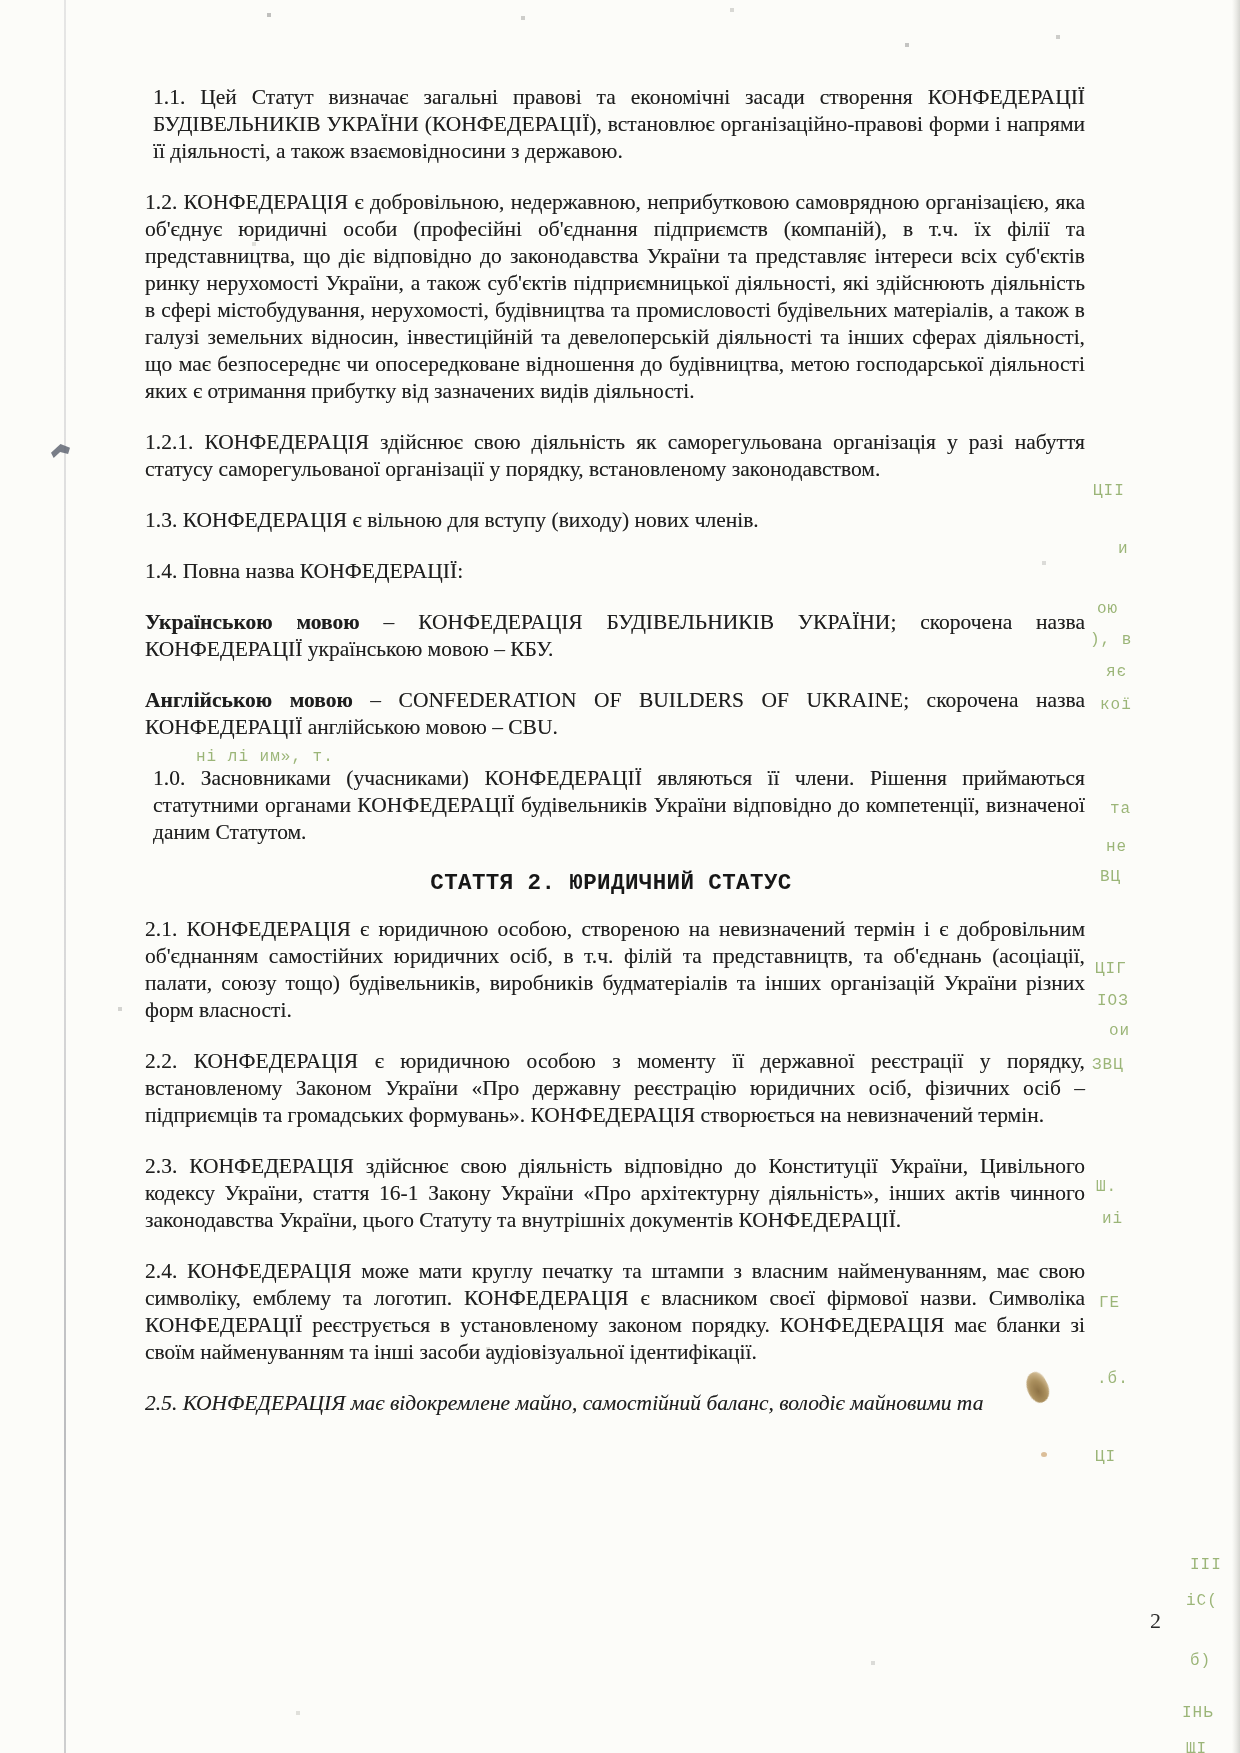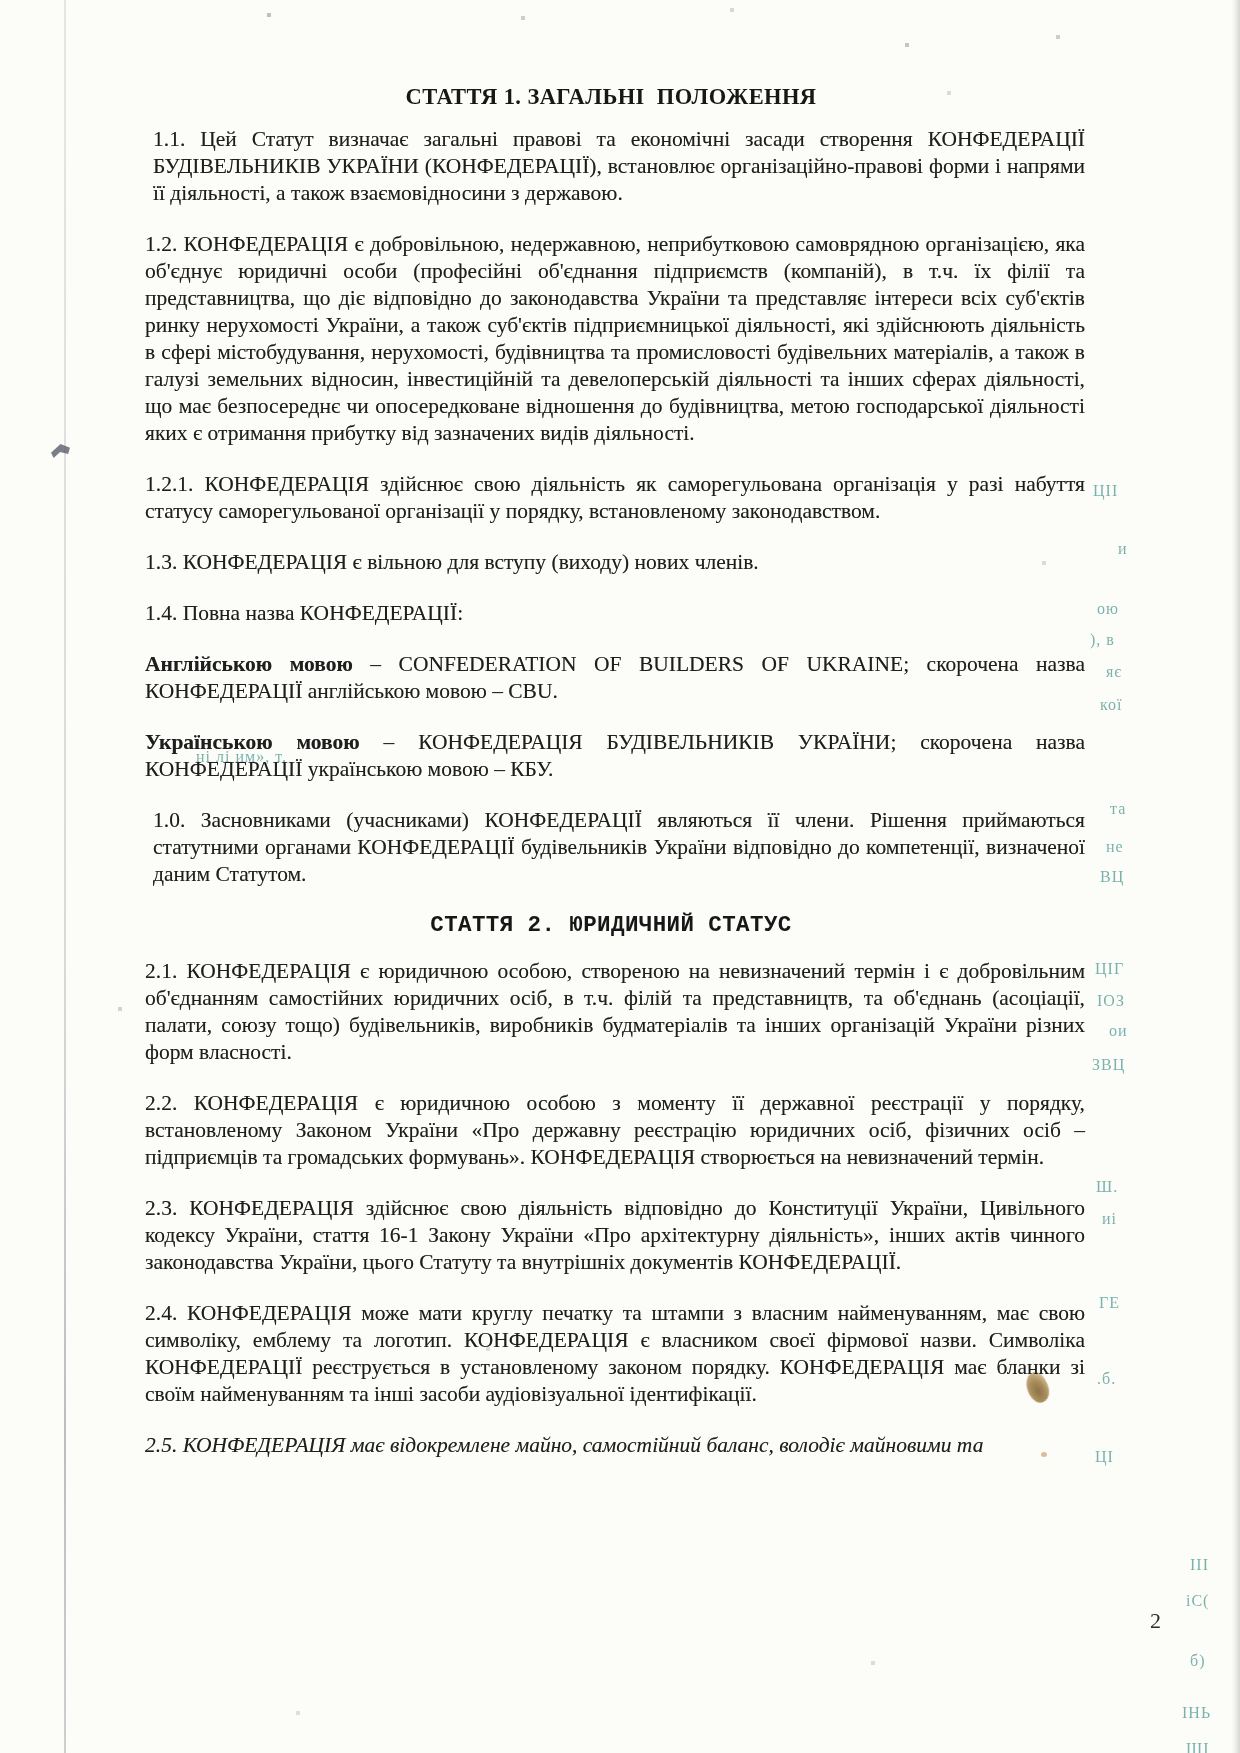--- a/index.html
+++ b/index.html
@@ -52,22 +52,22 @@
     background: radial-gradient(ellipse at 45% 62%, #7a5a26 0%, #9c7c42 42%, #c4a979 72%, rgba(196,169,121,0) 100%);
     transform: rotate(-28deg); opacity: .85; filter: blur(.4px);
   }
   .stain-dot {
     position: absolute; left: 1041px; top: 1452px; width: 6px; height: 5px;
     border-radius: 50%; background: #c08a4a; opacity: .55;
   }
   .ghost-layer { position: absolute; inset: 0; pointer-events: none; }
   .ghost {
     position: absolute;
-    font-family: Liberation Serif, serif;
-    font-size: 16px; color: #0f766e; opacity: .55;
+    font-family: Liberation Mono, monospace;
+    font-size: 16px; color: #4d7c0f; opacity: .55;
     filter: blur(.6px); letter-spacing: 1px; white-space: nowrap;
   }
   .content { position: absolute; left: 137px; top: 84px; width: 948px; }
   .heading {
     font-size: 22.5px; font-weight: bold; text-align: center;
     margin: 0 0 16px 0; letter-spacing: .4px; white-space: pre-wrap;
     color: #171717;
   }
   .heading.h2gap { margin-top: 6px; margin-bottom: 20px; font-family: Liberation Mono, monospace; }
   .para {
@@ -114,31 +114,30 @@
       <span class="ghost" style="left: 1097px; top: 1370px;">.б.</span>
       <span class="ghost" style="left: 1095px; top: 1448px;">ЦІ</span>
       <span class="ghost" style="left: 1190px; top: 1556px;">ІІІ</span>
       <span class="ghost" style="left: 1186px; top: 1592px;">іС(</span>
       <span class="ghost" style="left: 1190px; top: 1652px;">б)</span>
       <span class="ghost" style="left: 1182px; top: 1704px;">ІНЬ</span>
       <span class="ghost" style="left: 1186px; top: 1740px;">ЩІ</span>
     </div>
 
   <div class="content">
-    <h1 class="heading">СТАТТЯ 1. ЗАГАЛЬНІ  ПОЛОЖЕННЯ</h1>
 
     <p class="para indent-sm">1.1. Цей Статут визначає загальні правові та економічні засади створення КОНФЕДЕРАЦІЇ БУДІВЕЛЬНИКІВ УКРАЇНИ (КОНФЕДЕРАЦІЇ), встановлює організаційно-правові форми і напрями її діяльності, а також взаємовідносини з державою.</p>
     <p class="para">1.2. КОНФЕДЕРАЦІЯ є добровільною, недержавною, неприбутковою самоврядною організацією, яка об'єднує юридичні особи (професійні об'єднання підприємств (компаній), в т.ч. їх філії та представництва, що діє відповідно до законодавства України та представляє інтереси всіх суб'єктів ринку нерухомості України, а також суб'єктів підприємницької діяльності, які здійснюють діяльність в сфері містобудування, нерухомості, будівництва та промисловості будівельних матеріалів, а також в галузі земельних відносин, інвестиційній та девелоперській діяльності та інших сферах діяльності, що має безпосереднє чи опосередковане відношення до будівництва, метою господарської діяльності яких є отримання прибутку від зазначених видів діяльності.</p>
     <p class="para">1.2.1. КОНФЕДЕРАЦІЯ здійснює свою діяльність як саморегульована організація у разі набуття статусу саморегульованої організації у порядку, встановленому законодавством.</p>
     <p class="para">1.3. КОНФЕДЕРАЦІЯ є вільною для вступу (виходу) нових членів.</p>
     <p class="para">1.4. Повна назва КОНФЕДЕРАЦІЇ:</p>
 
+    <p class="para"><strong>Українською мовою</strong><span> – КОНФЕДЕРАЦІЯ БУДІВЕЛЬНИКІВ УКРАЇНИ; скорочена назва КОНФЕДЕРАЦІЇ українською мовою – КБУ.</span></p>
+
     <p class="para"><strong>Англійською мовою</strong><span> – CONFEDERATION OF BUILDERS OF UKRAINE; скорочена назва КОНФЕДЕРАЦІЇ англійською мовою – CBU.</span></p>
-
-    <p class="para"><strong>Українською мовою</strong><span> – КОНФЕДЕРАЦІЯ БУДІВЕЛЬНИКІВ УКРАЇНИ; скорочена назва КОНФЕДЕРАЦІЇ українською мовою – КБУ.</span></p>
 
     <p class="para indent-sm">1.0. Засновниками (учасниками) КОНФЕДЕРАЦІЇ являються її члени. Рішення приймаються статутними органами КОНФЕДЕРАЦІЇ будівельників України відповідно до компетенції, визначеної даним Статутом.</p>
 
     <h1 class="heading h2gap">СТАТТЯ 2. ЮРИДИЧНИЙ СТАТУС</h1>
 
     <p class="para">2.1. КОНФЕДЕРАЦІЯ є юридичною особою, створеною на невизначений термін і є добровільним об'єднанням самостійних юридичних осіб, в т.ч. філій та представництв, та об'єднань (асоціації, палати, союзу тощо) будівельників, виробників будматеріалів та інших організацій України різних форм власності.</p>
     <p class="para">2.2. КОНФЕДЕРАЦІЯ є юридичною особою з моменту її державної реєстрації у порядку, встановленому Законом України «Про державну реєстрацію юридичних осіб, фізичних осіб – підприємців та громадських формувань». КОНФЕДЕРАЦІЯ створюється на невизначений термін.</p>
     <p class="para">2.3. КОНФЕДЕРАЦІЯ здійснює свою діяльність відповідно до Конституції України, Цивільного кодексу України, стаття 16-1 Закону України «Про архітектурну діяльність», інших актів чинного законодавства України, цього Статуту та внутрішніх документів КОНФЕДЕРАЦІЇ.</p>
     <p class="para">2.4. КОНФЕДЕРАЦІЯ може мати круглу печатку та штампи з власним найменуванням, має свою символіку, емблему та логотип. КОНФЕДЕРАЦІЯ є власником своєї фірмової назви. Символіка КОНФЕДЕРАЦІЇ реєструється в установленому законом порядку. КОНФЕДЕРАЦІЯ має бланки зі своїм найменуванням та інші засоби аудіовізуальної ідентифікації.</p>
     <p class="para">2.5. КОНФЕДЕРАЦІЯ має відокремлене майно, самостійний баланс, володіє майновими та</p>

